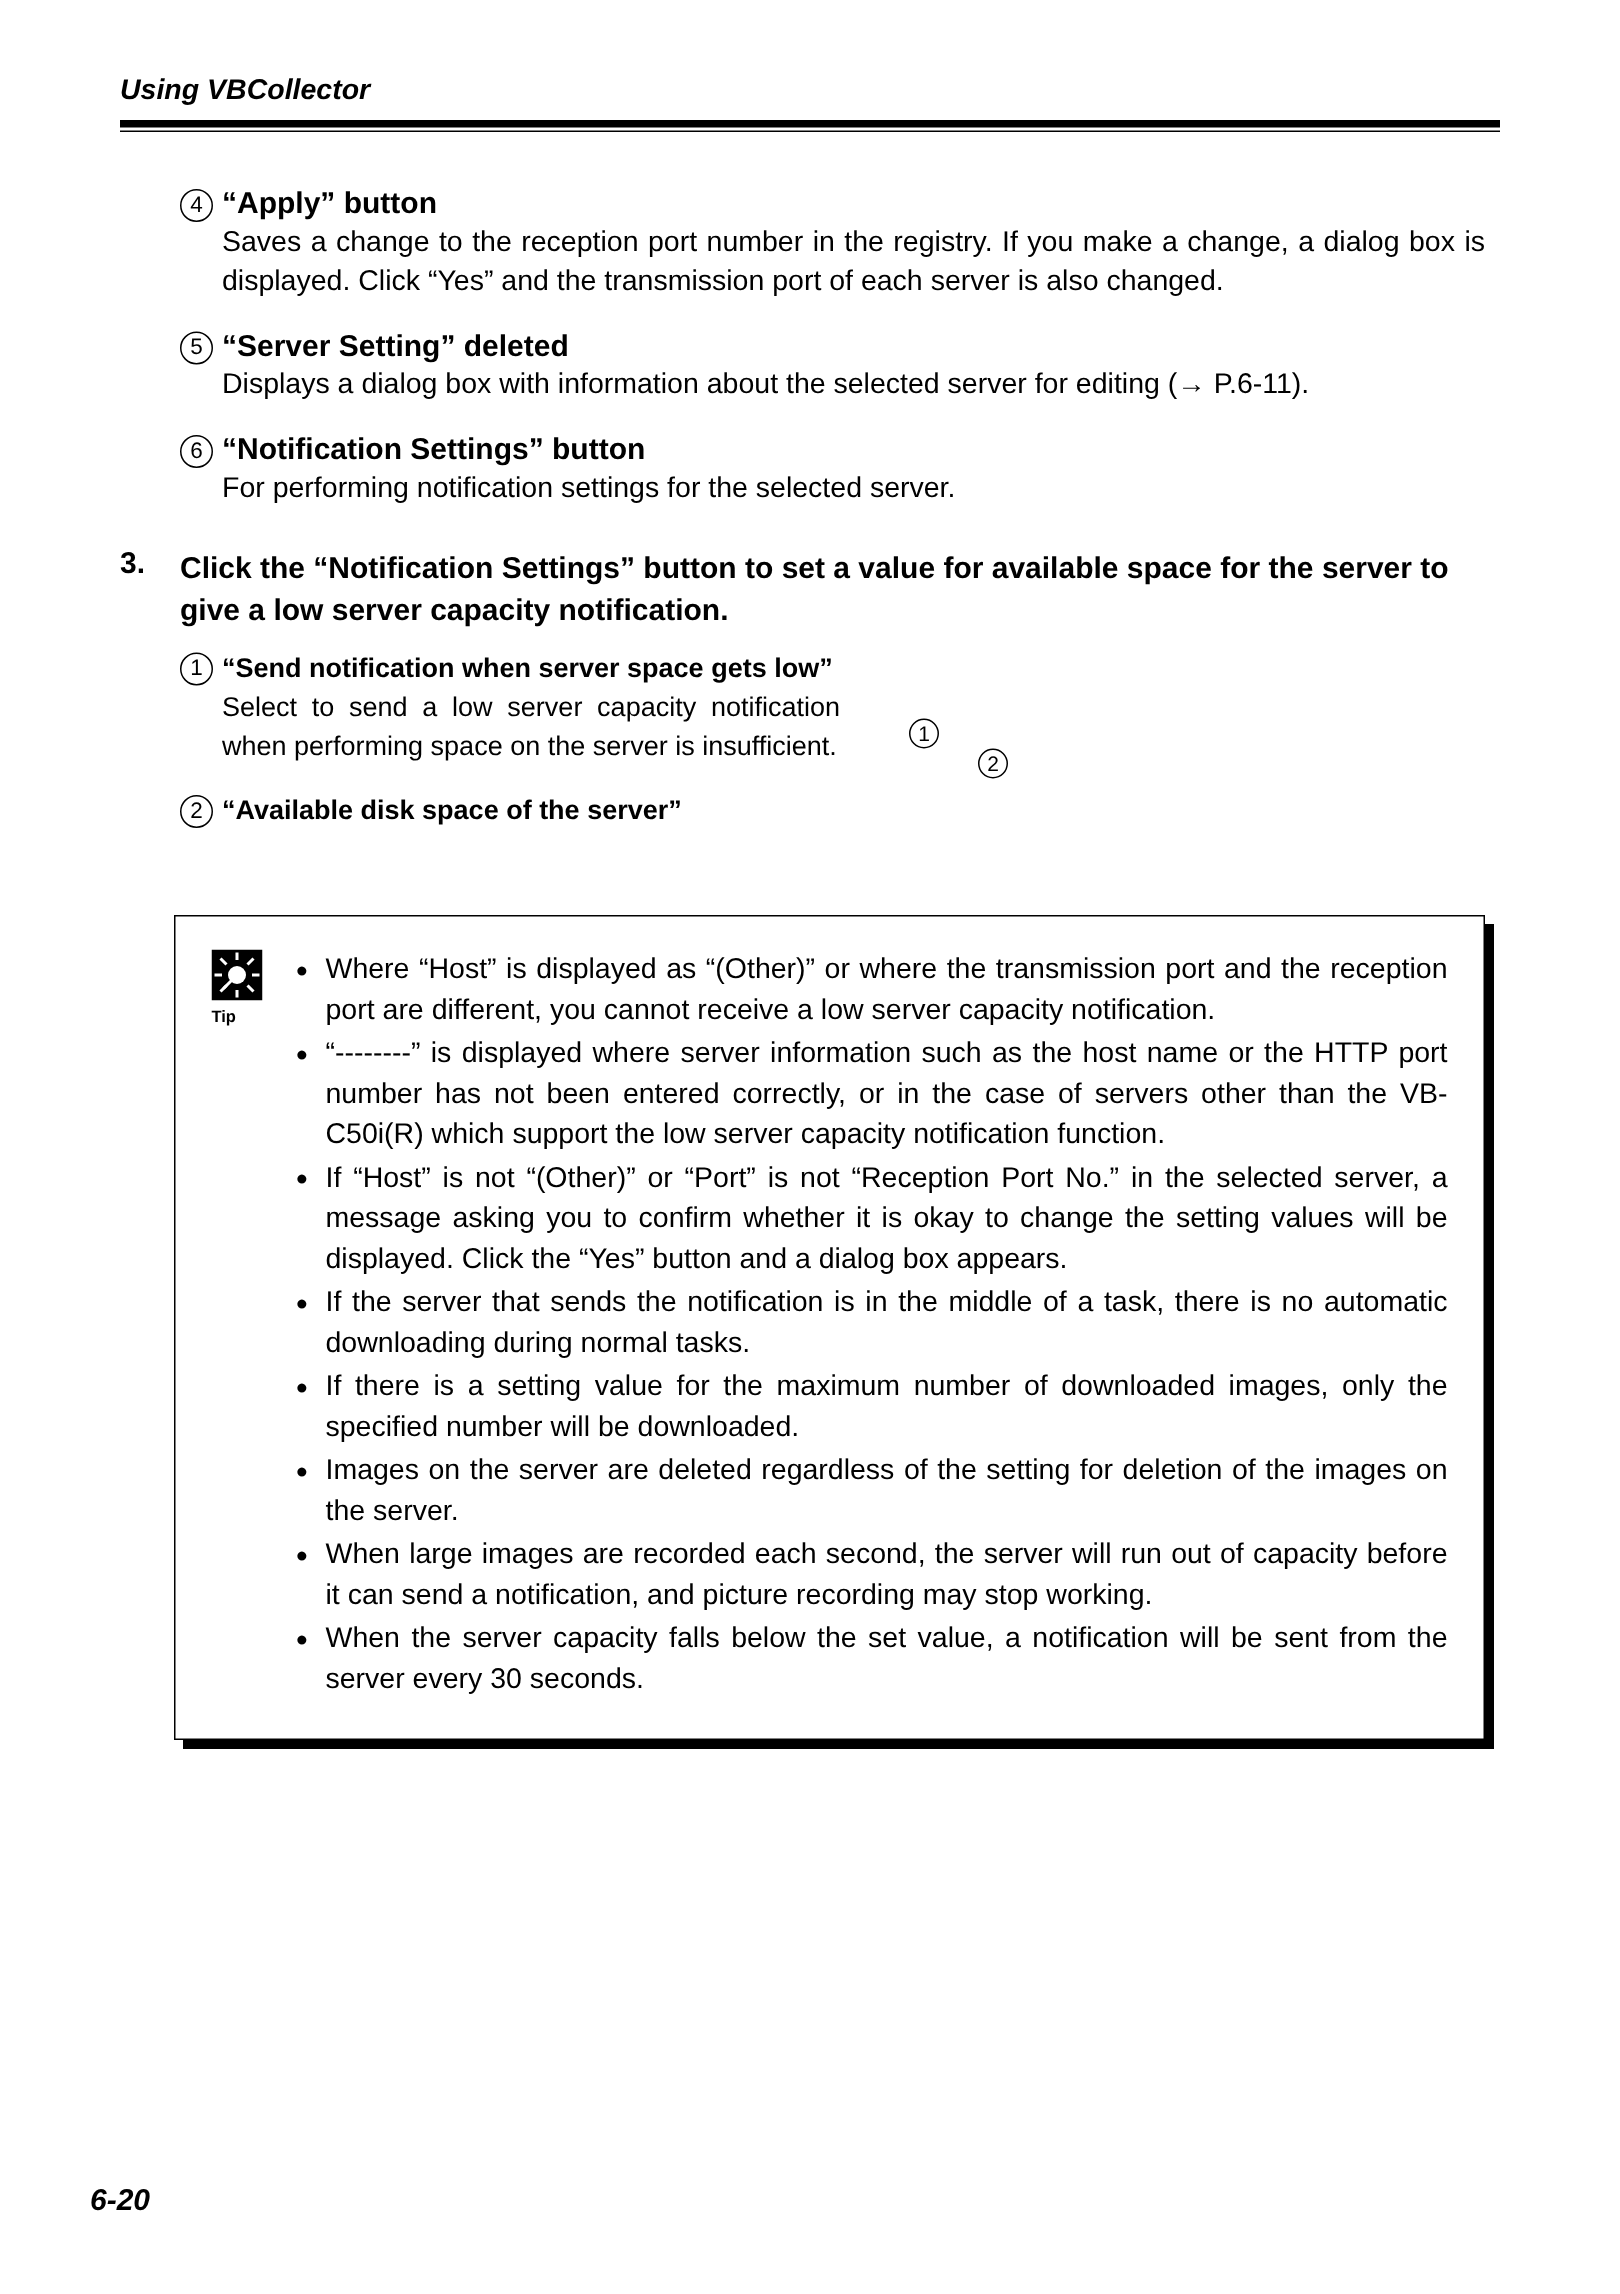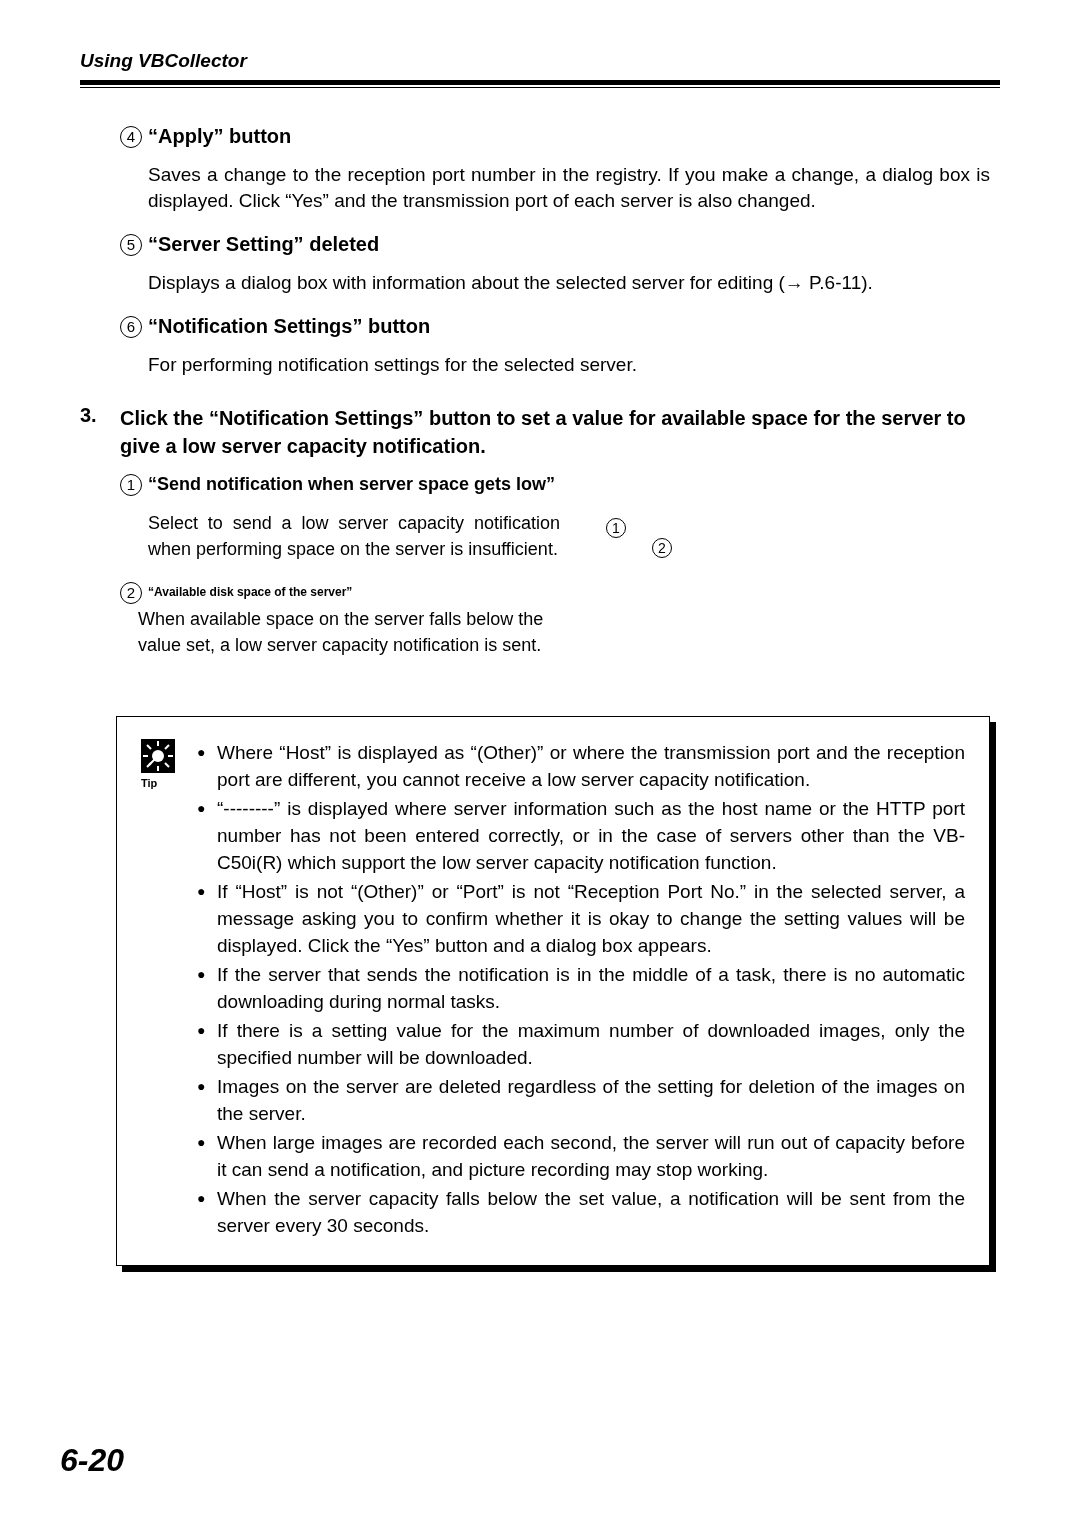--- a/index.html
+++ b/index.html
@@ -41,21 +41,21 @@
     line-height: 20px;
     font-size: 15px;
   }
   .item-title {
     font-weight: bold;
     font-size: 20px;
     line-height: 24px;
   }
   .item-body {
     margin-left: 28px;
-    margin-top: 14px;
+    margin-top: 1px;
     font-size: 19px;
     line-height: 26px;
   }
   .justify { text-align: justify; }
 
   .step-row { display: flex; margin-top: 26px; margin-bottom: 12px; }
   .step-num {
     font-weight: bold;
     font-size: 20px;
     width: 40px;
@@ -115,21 +115,21 @@
     line-height: 27px;
   }
   .tip-text { flex: 1; }
 
   .page-num {
     position: absolute;
     left: 60px;
     bottom: 50px;
     font-style: italic;
     font-weight: bold;
-    font-size: 32px;
+    font-size: 20px;
   }
 </style>
 </head>
 <body>
 
 <div class="header-title">Using VBCollector</div>
 <div class="double-rule">
   <div class="top"></div>
     <div class="bot"></div>
 </div>
@@ -172,23 +172,22 @@
       <div class="item">
         <div class="item-row">
           <div class="item-num"><span class="circled">1</span></div>
           <div class="item-title" style="font-size:18px;">“Send notification when server space gets low”</div>
         </div>
         <div class="item-body justify" style="font-size:18px;">Select to send a low server capacity notification when performing space on the server is insufficient.</div>
       </div>
       <div class="item">
         <div class="item-row">
           <div class="item-num"><span class="circled">2</span></div>
-          <div class="item-title" style="font-size:12px;">“Available disk space of the server”</div>
+          <div class="item-title" style="font-size:18px;">“Available disk space of the server”</div>
         </div>
-        <div class="item-body" style="font-size:18px; margin-top:2px; margin-left:18px;">When available space on the server falls below the value set, a low server capacity notification is sent.</div>
       </div>
     </div>
     <div class="right-col">
       <div class="callout" style="left:30px; top:46px;"><span class="circled">1</span></div>
       <div class="callout" style="left:76px; top:66px;"><span class="circled">2</span></div>
     </div>
   </div>
 
   <div class="tip-box-wrap">
     <div class="tip-shadow"></div>

